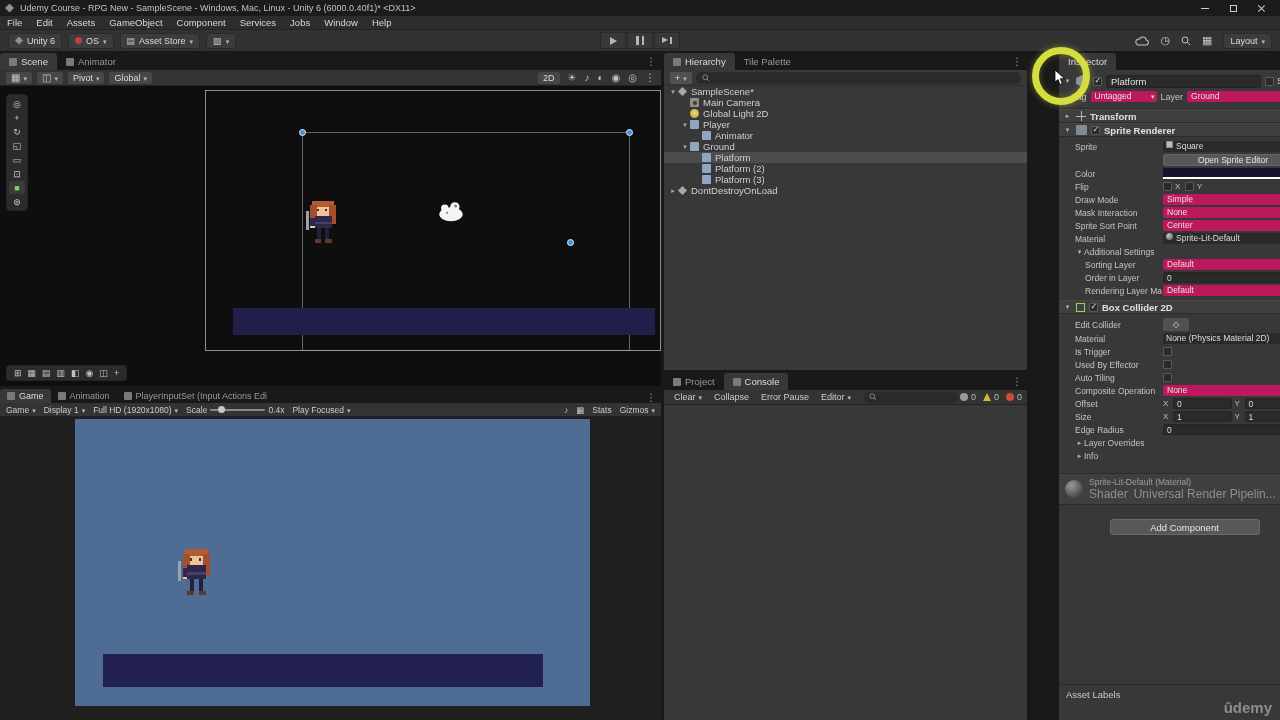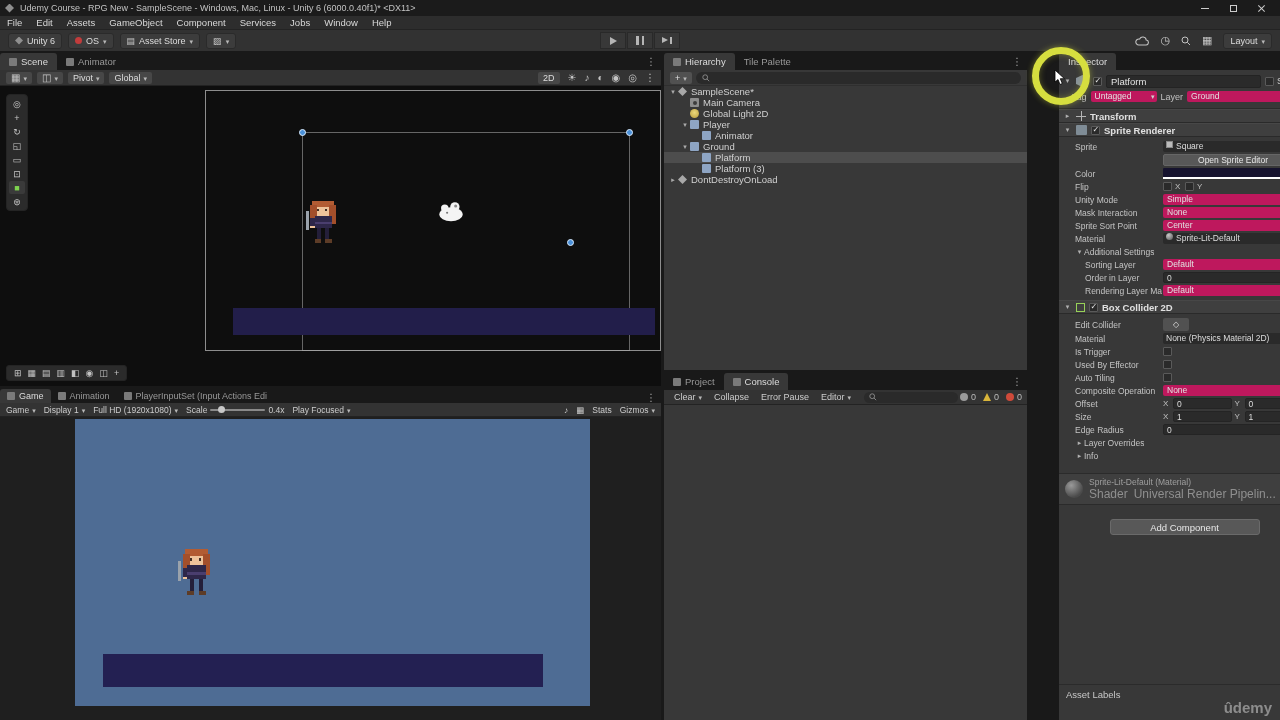--- a/index.html
+++ b/index.html
@@ -466,20 +466,25 @@
         <span class="hlabel">Ground</span>
       </div>
       <div class="hrow sel" style="padding-left:28px">
         <span class="harrow"></span>
         <span class="hicon cube"></span>
         <span class="hlabel">Platform</span>
       </div>
       <div class="hrow" style="padding-left:28px">
         <span class="harrow"></span>
         <span class="hicon cube"></span>
+        <span class="hlabel">Platform (2)</span>
+      </div>
+      <div class="hrow" style="padding-left:28px">
+        <span class="harrow"></span>
+        <span class="hicon cube"></span>
         <span class="hlabel">Platform (3)</span>
       </div>
       <div class="hrow" style="padding-left:4px">
         <span class="harrow">▸</span>
         <span class="hicon scene"></span>
         <span class="hlabel">DontDestroyOnLoad</span>
       </div>
     </div>
   </div>
 
@@ -616,21 +621,21 @@
         <div class="irow">
           <span class="lbl">Flip</span>
           <div class="varea">
             <span class="chk"></span>
             <span class="axis">X</span>
             <span class="chk"></span>
             <span class="axis">Y</span>
           </div>
         </div>
         <div class="irow">
-          <span class="lbl">Unity Mode</span>
+          <span class="lbl">Draw Mode</span>
           <div class="varea">
               <div class="enum grow"><span>Simple</span></div>
             </div>
         </div>
         <div class="irow">
           <span class="lbl">Mask Interaction</span>
           <div class="varea">
               <div class="enum grow"><span>None</span></div>
             </div>
         </div>

